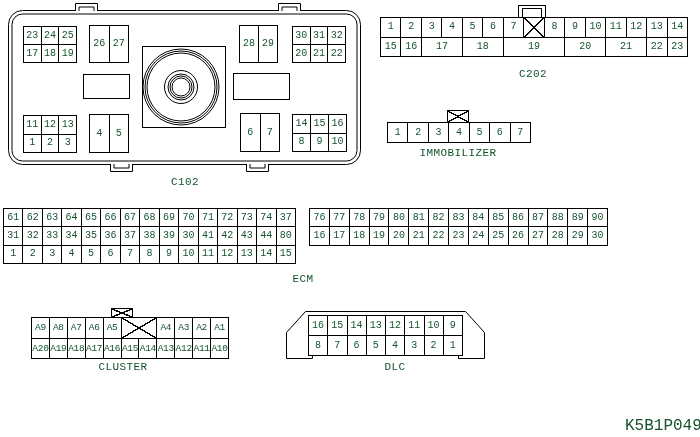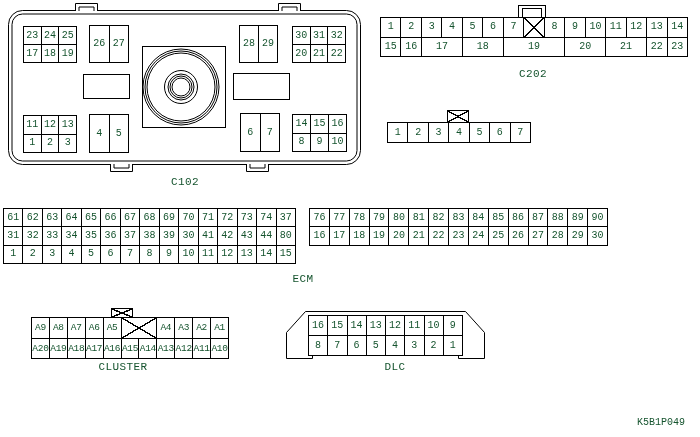--- a/index.html
+++ b/index.html
@@ -78,21 +78,21 @@
   
   .cluster-grid { left:3px; top:317px; width:225px; }
   .cluster-latch { left:111px; top:308px; width:22px; height:10px; }
   .cluster-label { left:83px; top:361px; width:80px; }
 
   
   .dlc-grid { left:308px; top:315px; width:154px; }
   .dlc-label { left:355px; top:361px; width:80px; }
 
   
-  .fig-code { left:625px; top:417px; width:72px; text-align:center; font-size:10px; }
+  .fig-code { left:625px; top:417px; width:72px; text-align:center; font-size:16px; }
 </style>
 </head>
 <body>
 
 <div class="canvas">
 
   <svg class="abs" style="left:0;top:0;" width="370" height="200" viewBox="0 0 370 200">
     <g stroke="#000" fill="none" stroke-width="1">
       <rect x="8.5" y="10.5" width="352" height="154" rx="14" fill="#fff"></rect>
       <rect x="12" y="14" width="345" height="147" rx="10.5"></rect>
@@ -235,20 +235,21 @@
     <div class="prow cols7 rh20">
         <div class="pcell">1</div>
         <div class="pcell">2</div>
         <div class="pcell">3</div>
         <div class="pcell">4</div>
         <div class="pcell">5</div>
         <div class="pcell">6</div>
         <div class="pcell">7</div>
       </div>
   </div>
+  <div class="dlabel immo-label">IMMOBILIZER</div>
 
   <div class="abs ecm-left">
     <div class="prow cols15 rh183">
         <div class="pcell">61</div>
         <div class="pcell">62</div>
         <div class="pcell">63</div>
         <div class="pcell">64</div>
         <div class="pcell">65</div>
         <div class="pcell">66</div>
         <div class="pcell">67</div>

